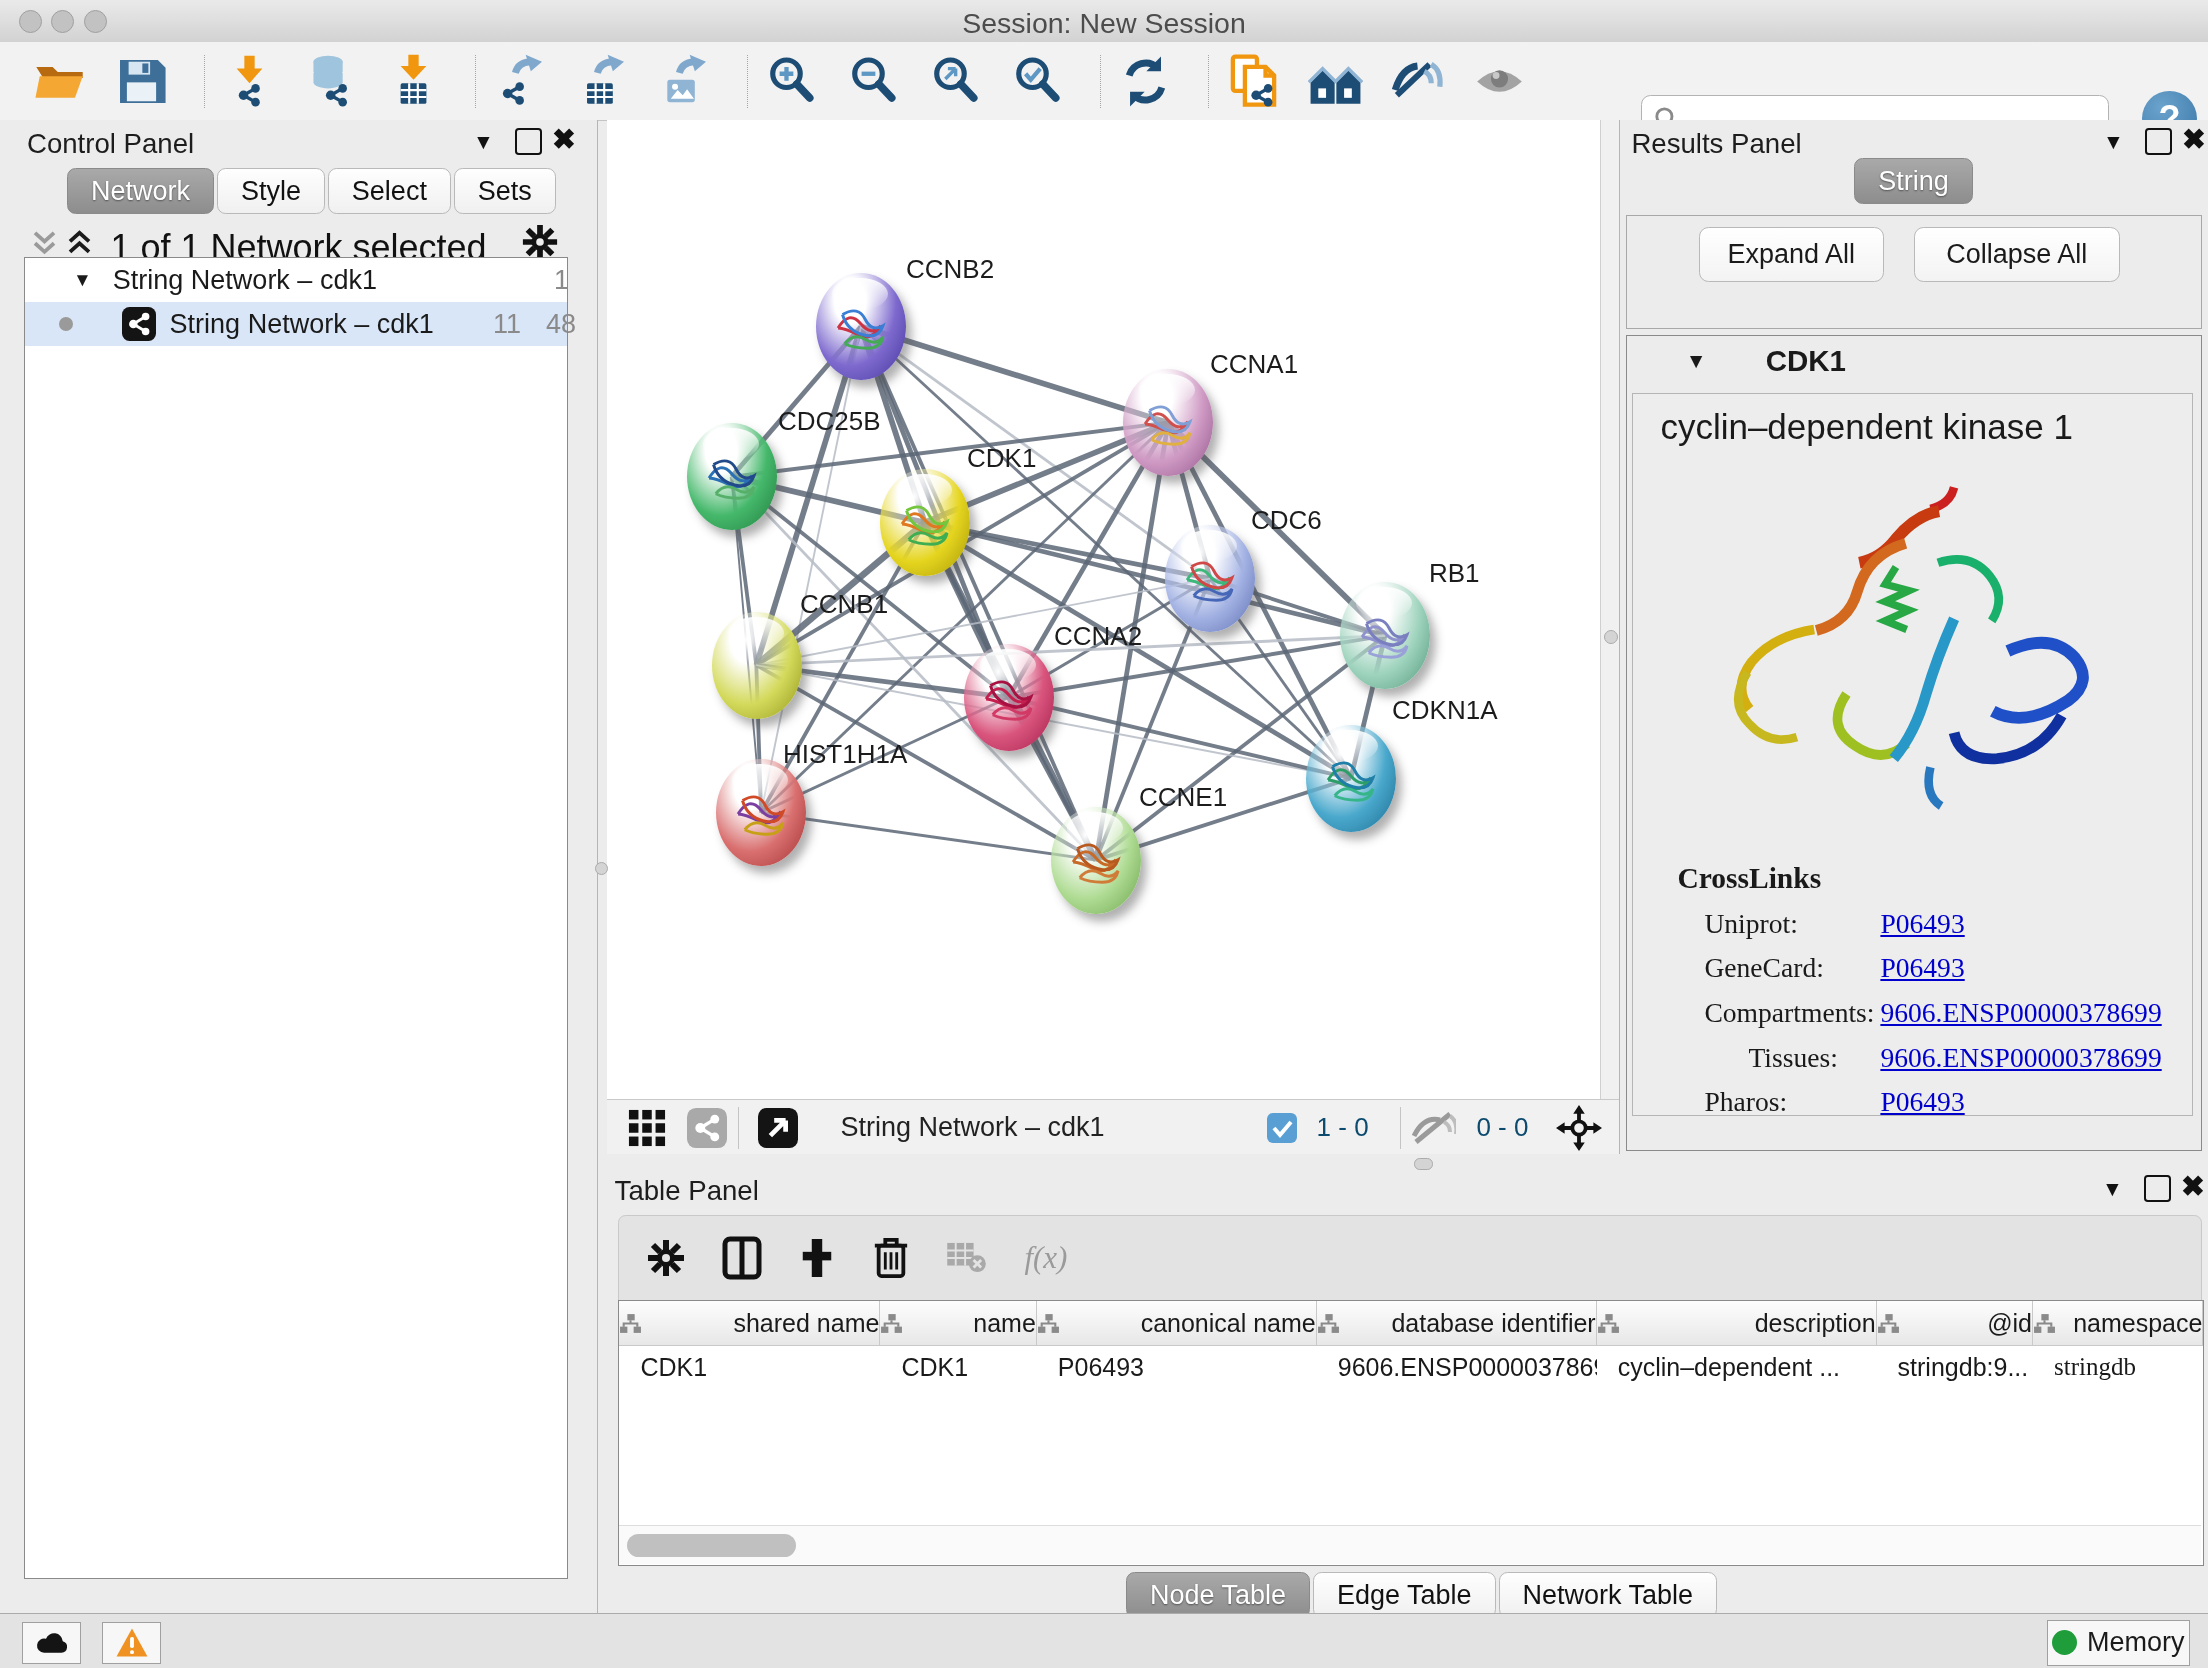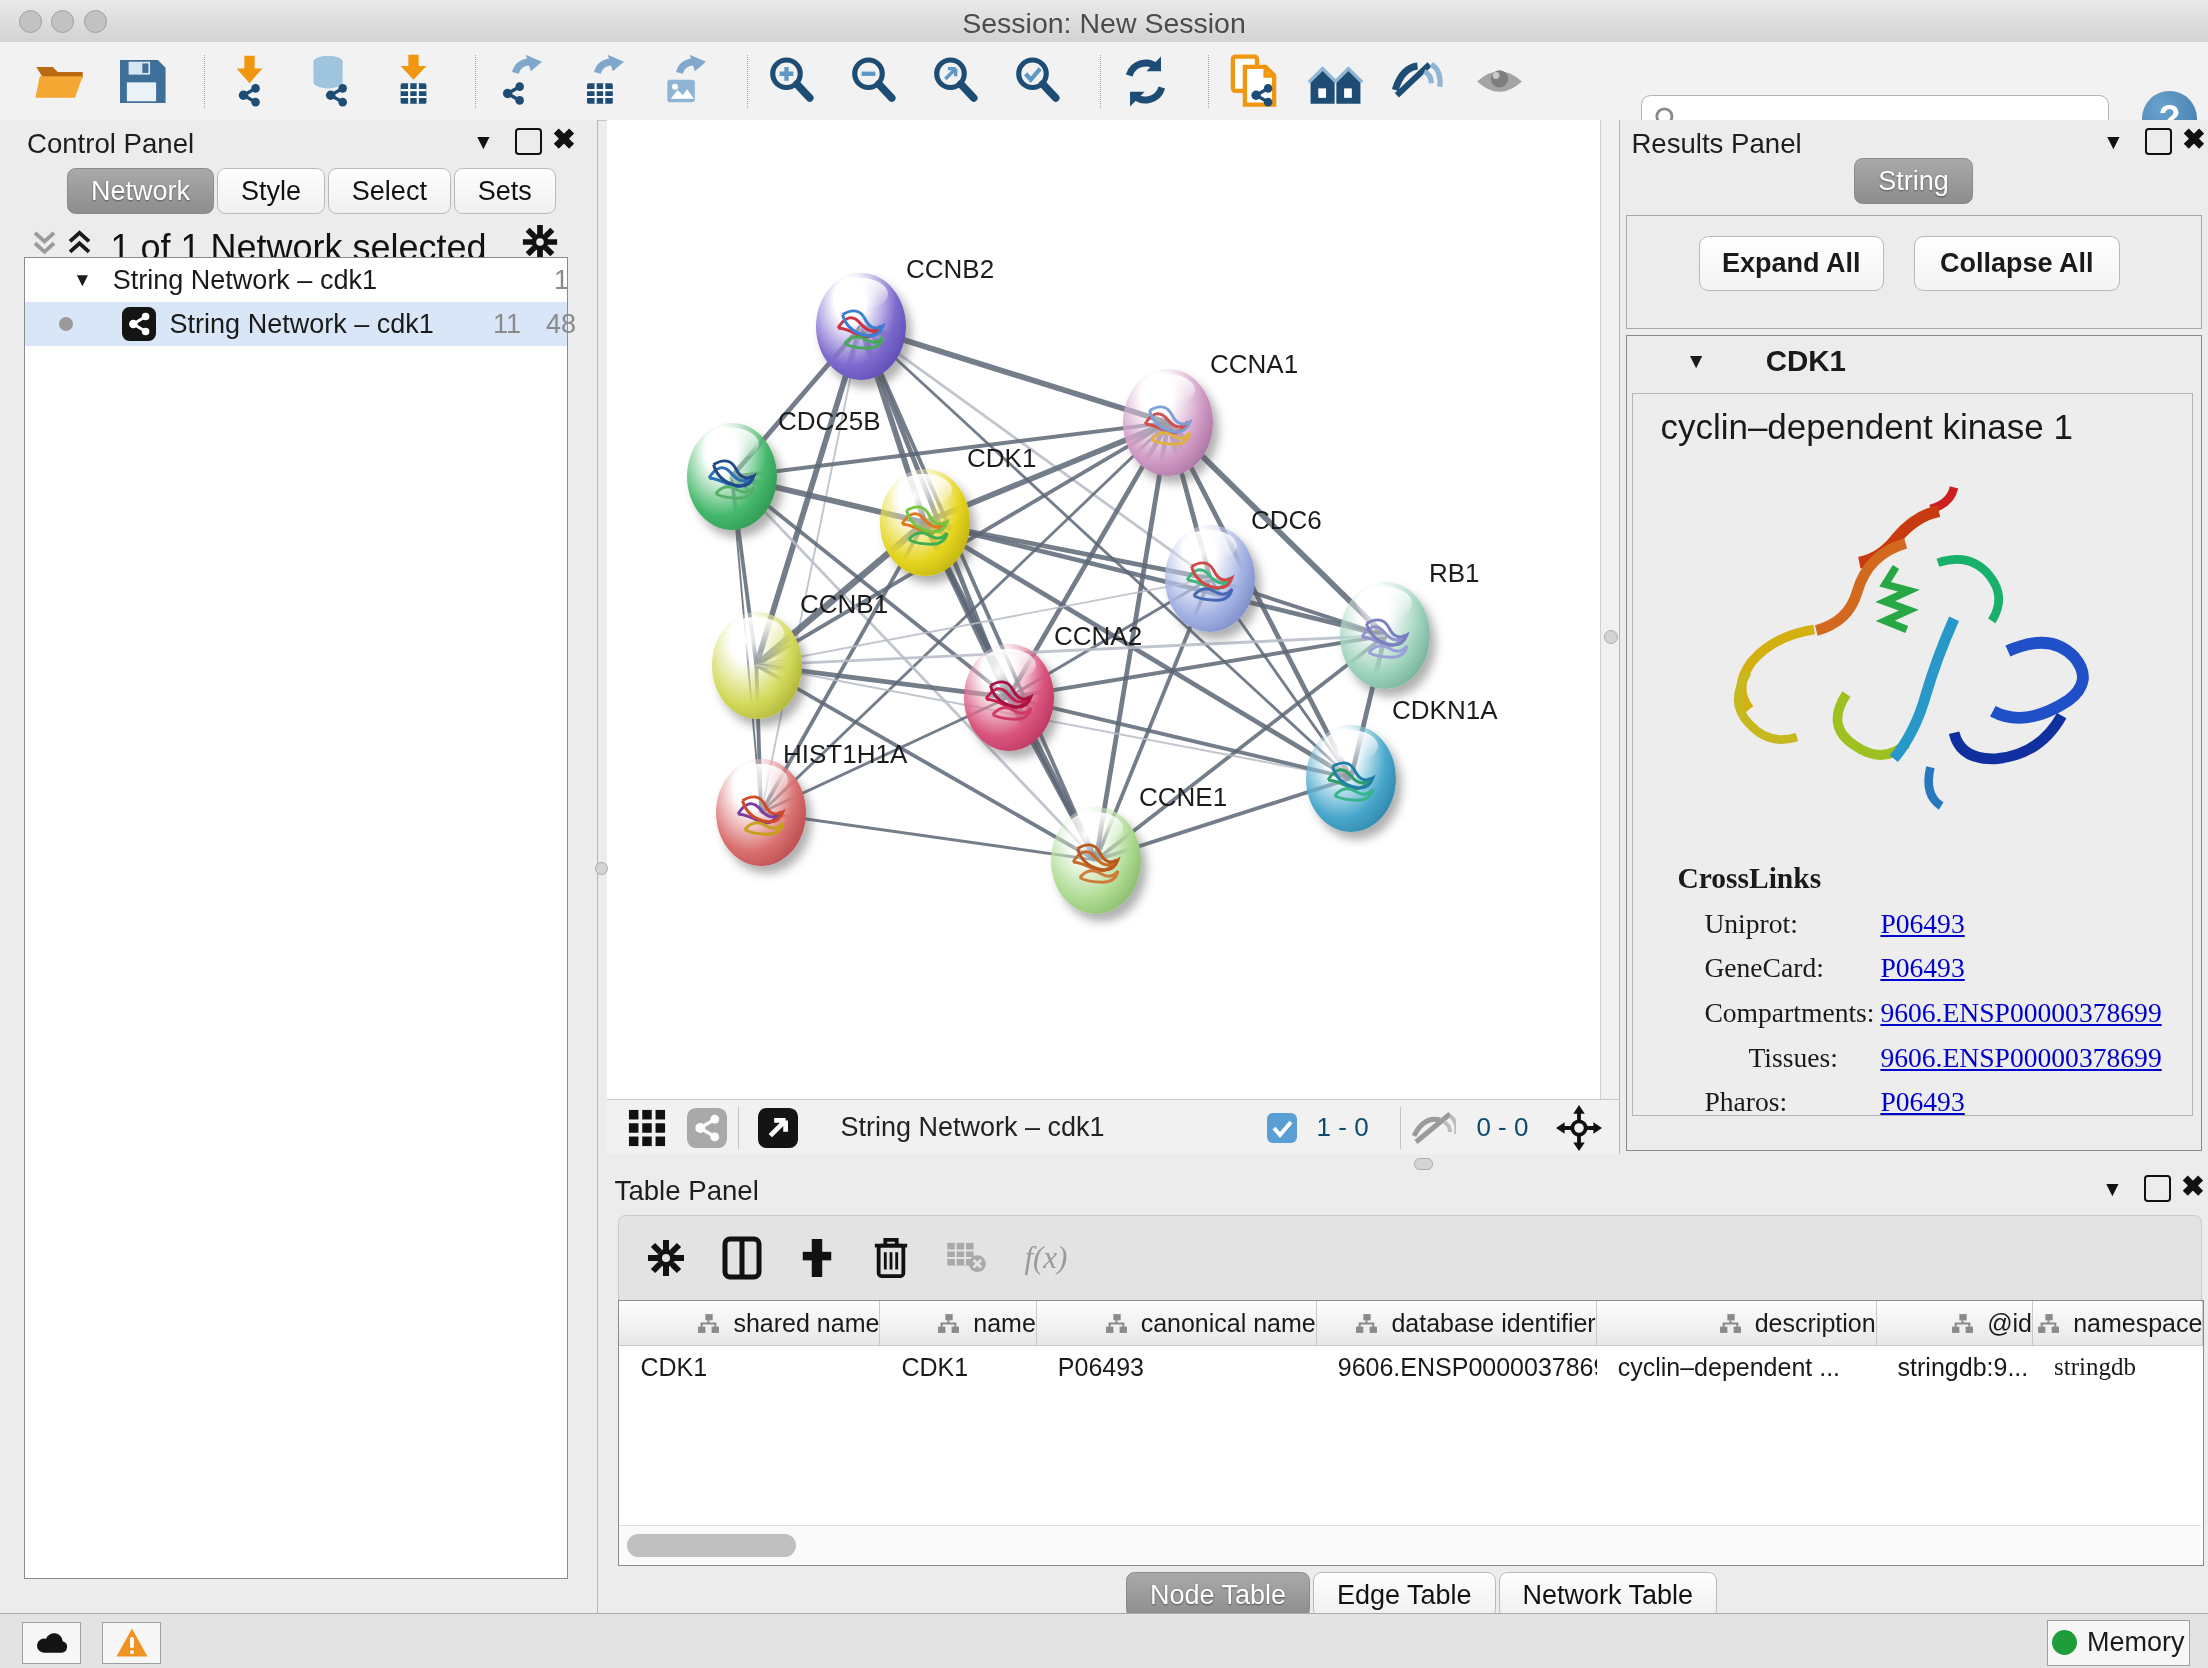--- a/index.html
+++ b/index.html
@@ -53,39 +53,39 @@
   
   #canvas-footer{left:607px;top:1099px;width:1012px;height:55px;background:#f1f1f1;
      border-top:1px solid #c9c9c9;border-bottom:1px solid #c9c9c9;display:flex;align-items:center;}
   #cf-title{font-size:27px;color:#222;margin-left:42px;}
   .cf-count{font-size:26px;color:#0c4a6e;margin:0 20px;}
   .cf-sep{width:0;border-left:1px solid #c4c4c4;height:42px;margin:0 11.4px;}
   
   #results-panel{left:1619px;top:120px;width:590px;height:1034px;background:#ececec;border-left:1px solid #b5b5b5;}
   #rp-tab-wrap{width:100%;text-align:center;top:38px;}
   #rp-box1{left:5.7px;top:95px;width:574px;height:112px;border:1px solid #a8a8a8;}
-  .rp-btn{position:absolute;top:20px;height:53px;background:linear-gradient(#fff,#f3f3f3);
+  .rp-btn{position:absolute;top:11px;height:53px;background:linear-gradient(#fff,#f3f3f3);
     border:1px solid #b9b9b9;border-radius:9.5px;font-size:27px;display:flex;align-items:center;
-    justify-content:center;cursor:pointer;font-weight:bold;}
+    justify-content:center;cursor:pointer;}
   #rp-box2{left:5.7px;top:215px;width:574px;height:814px;border:1px solid #8a8a8a;}
   #rp-cdk1-head{left:0;top:0;width:100%;height:55px;}
   #rp-content{left:5.7px;top:57px;width:559px;height:721px;border:1px solid #b5b5b5;background:#ededed;overflow:hidden;}
   #rp-desc{left:27px;top:13.3px;font-size:35px;}
   #cl-head{left:44px;top:468px;font-size:29.5px;font-weight:bold;font-family:"Liberation Serif",serif;}
   .cl-row{position:absolute;left:71px;font-size:27.6px;font-family:"Liberation Serif",serif;}
   .cl-val{position:absolute;left:176px;color:#0000cc;text-decoration:underline;cursor:pointer;white-space:nowrap;}
   
   #table-panel{left:607px;top:1154px;width:1602px;height:459px;background:#ececec;}
   #tp-toolbar{left:11.4px;top:61px;width:1584px;height:86px;background:#e3e3e3;
      border:1px solid #c9c9c9;border-radius:7.6px 7.6px 0 0;display:flex;align-items:center;padding-left:27px;box-sizing:border-box;}
   .tp-ic{margin-right:36px;cursor:pointer;}
   #fx-label{font-size:31px;color:#9a9a9a;font-style:italic;font-family:"Liberation Serif",serif;}
   #tp-tablebox{left:11.4px;top:146px;width:1584px;height:264px;border:1px solid #8a8a8a;background:#fff;}
   #tp-header{display:flex;height:44px;background:linear-gradient(#fdfdfd,#e7e7e7);border-bottom:1px solid #c9c9c9;}
-  .th{display:flex;align-items:center;justify-content:flex-end;font-size:25px;border-right:1px solid #c9c9c9;
+  .th{display:flex;align-items:center;justify-content:space-between;font-size:25px;border-right:1px solid #c9c9c9;
       box-sizing:border-box;gap:13px;white-space:nowrap;overflow:hidden;cursor:pointer;}
   #tp-row{display:flex;height:42px;}
   .td{font-size:25px;display:flex;align-items:center;padding-left:21px;box-sizing:border-box;white-space:nowrap;overflow:hidden;}
   #tp-hscroll{left:0;top:224px;width:1582px;height:38px;background:#fafafa;border-top:1px solid #ddd;position:absolute;}
   #tp-thumb{left:7.6px;top:7.6px;width:169px;height:23px;background:#c0c0c0;border-radius:11.4px;position:absolute;cursor:pointer;}
   #tp-tabs{left:519px;top:418px;}
   
   #status-bar{left:0;top:1613px;width:2208px;height:55px;background:#e3e3e3;border-top:1px solid #ababab;}
   .sb-btn{background:#f7f7f7;border:1.9px solid #a0a0a0;display:flex;align-items:center;justify-content:center;cursor:pointer;}
   #memory-btn{left:2047px;top:5.7px;width:141px;height:44px;gap:9.5px;font-size:27px;}

